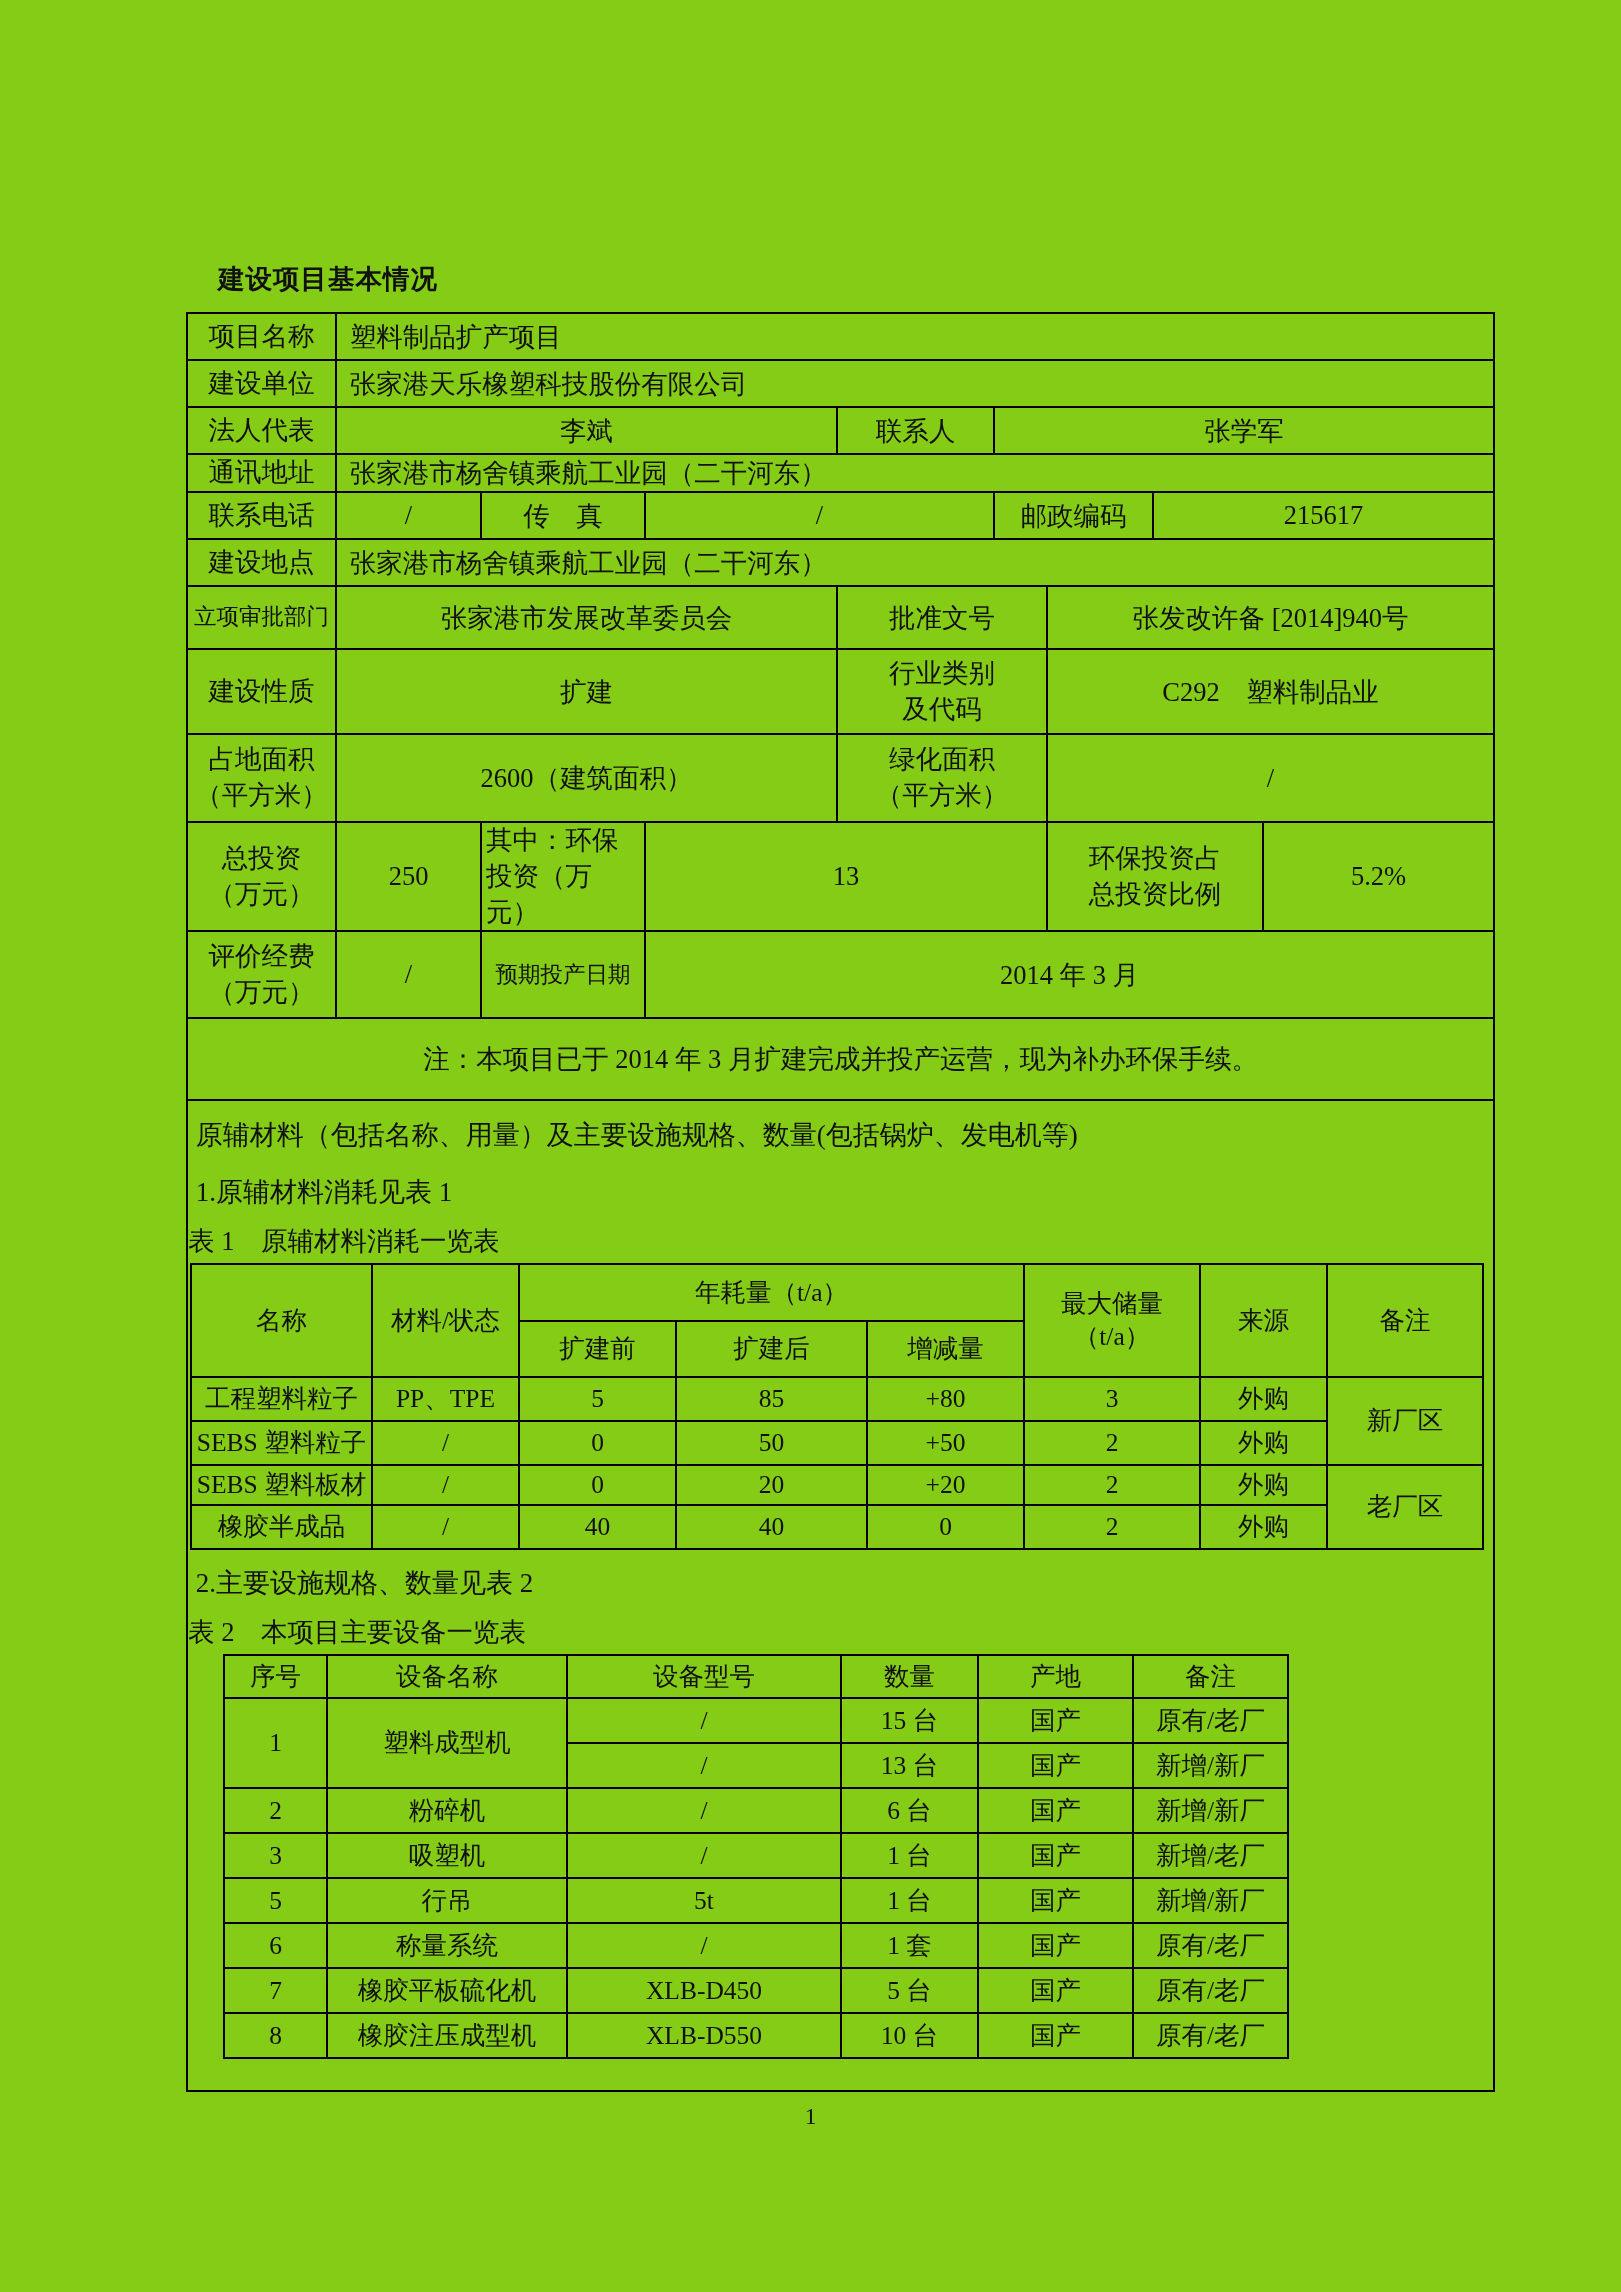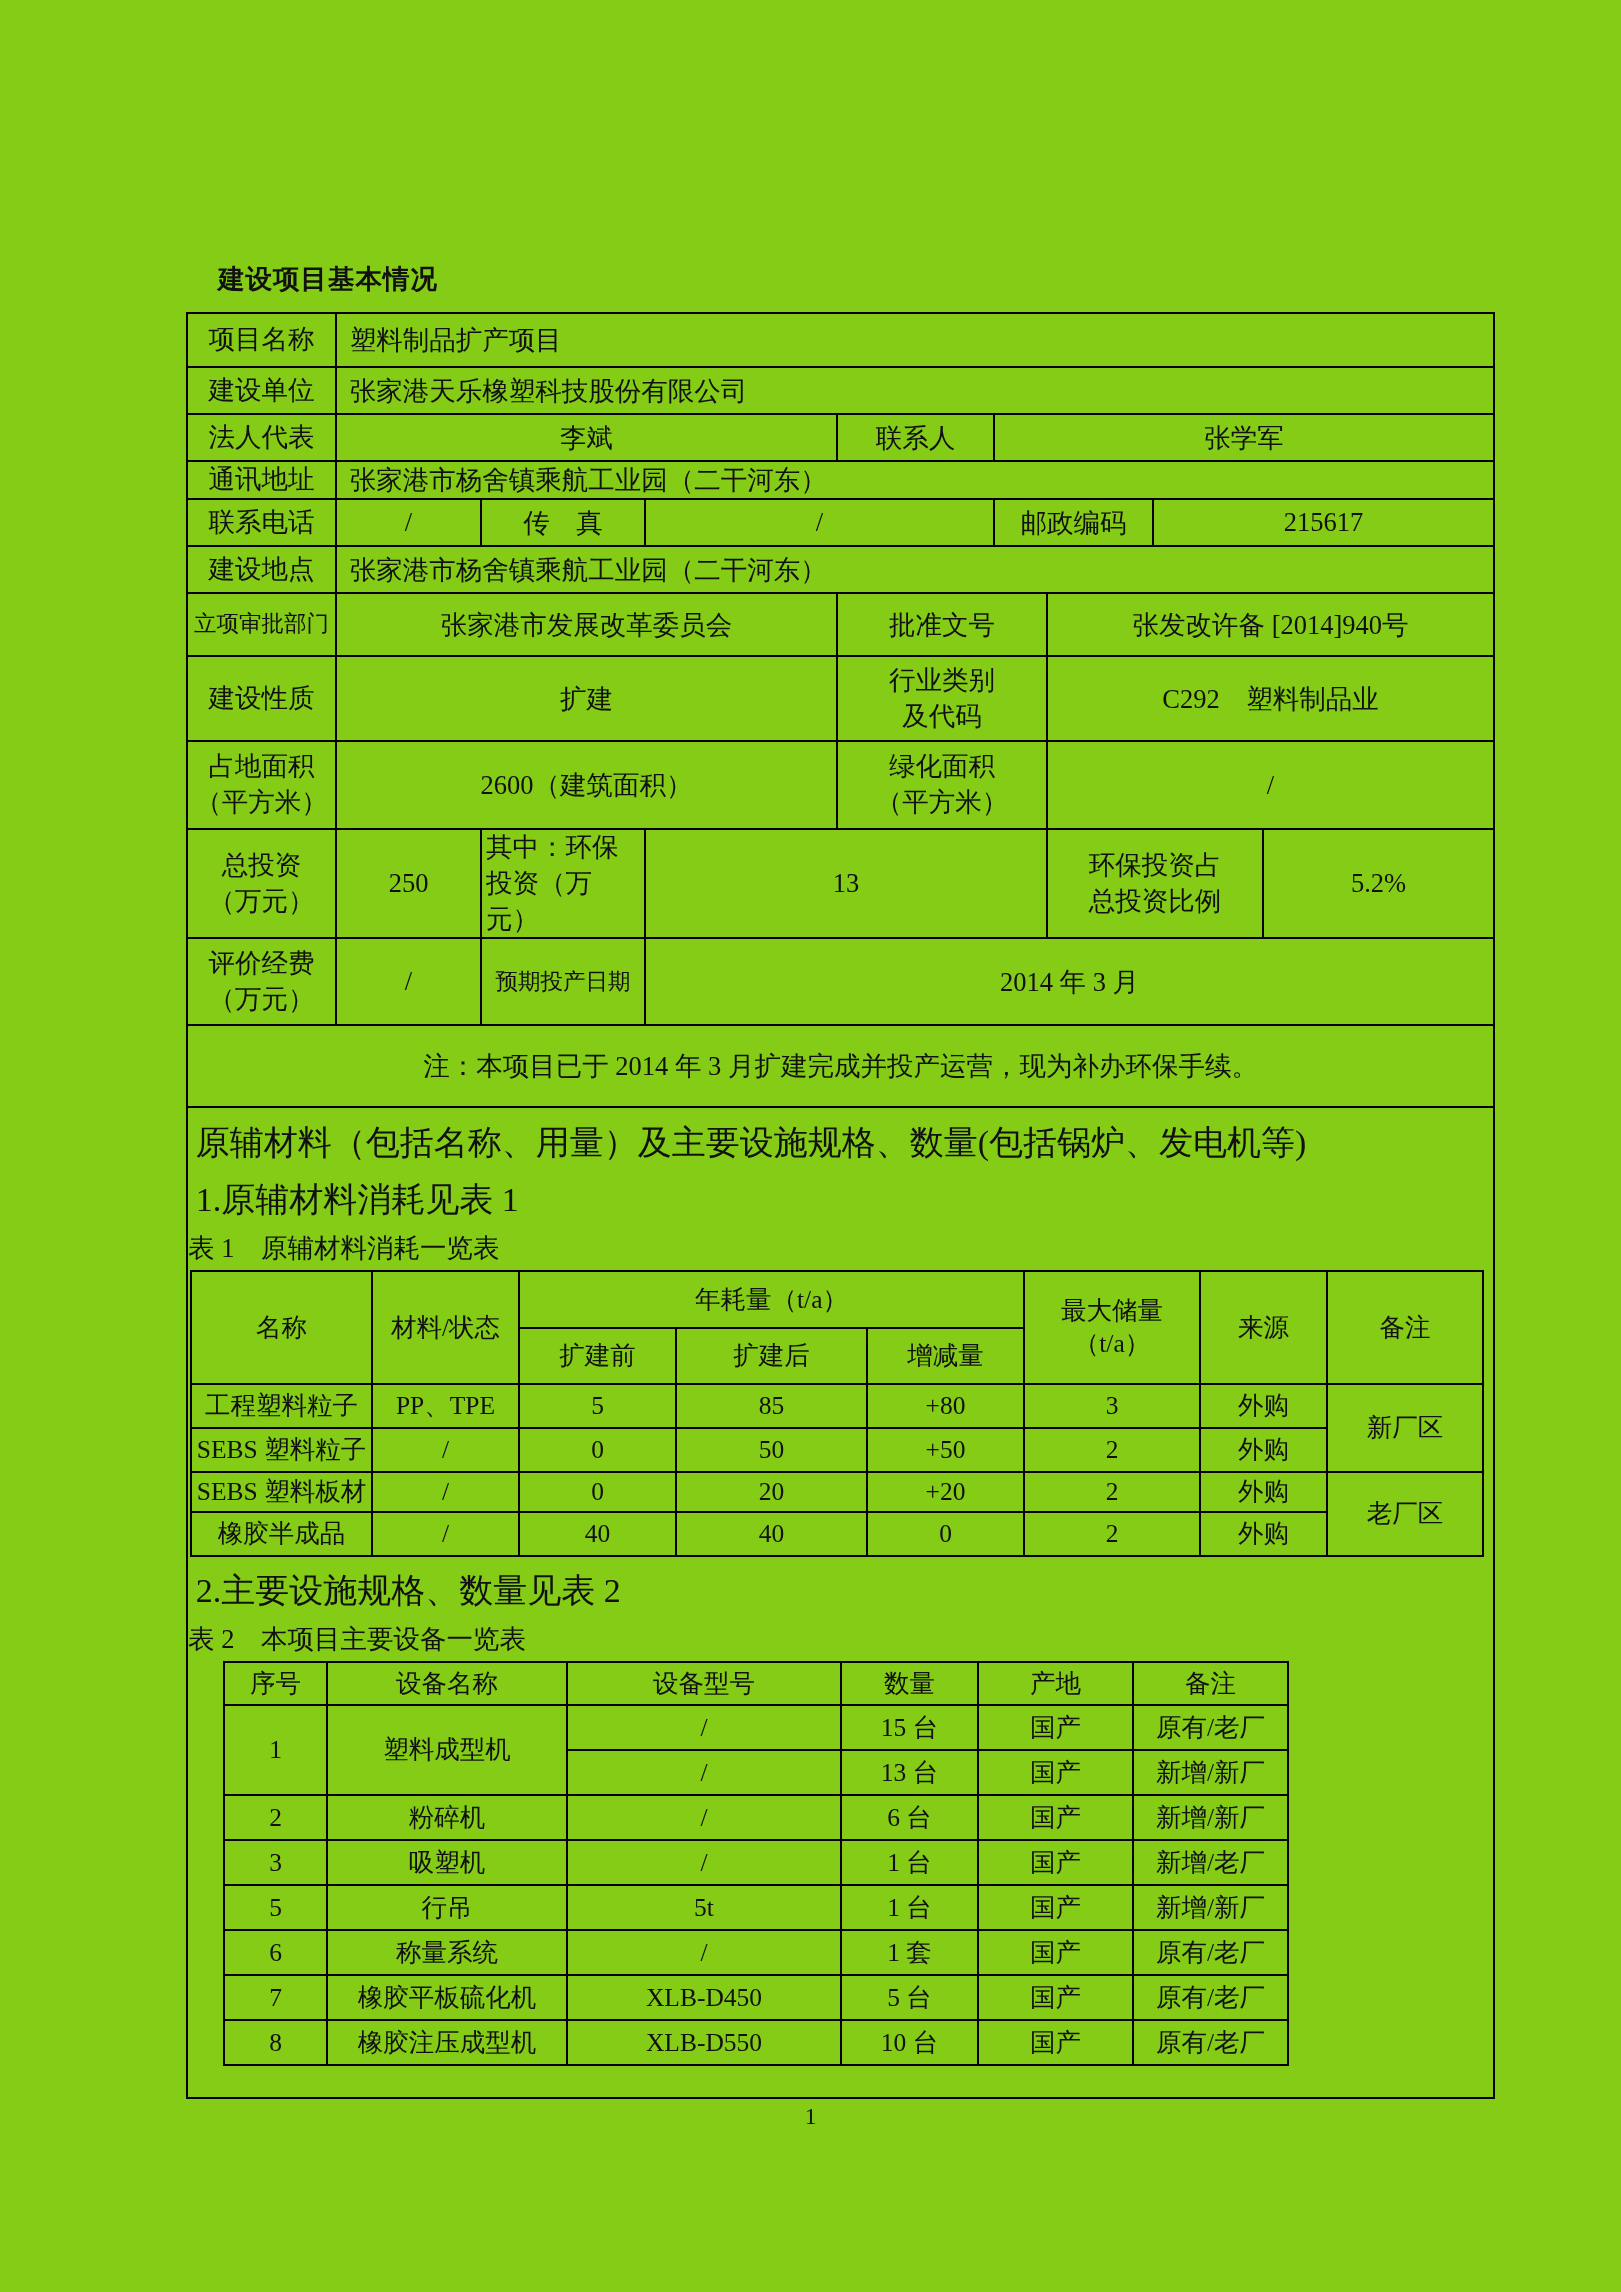--- a/index.html
+++ b/index.html
@@ -23,21 +23,21 @@
     font-size:26.5px;
     text-align:center;vertical-align:middle;
     padding:0 3.9px;overflow:hidden;
   }
   td.lab{white-space:pre-line;line-height:1.35;}
   td.leftv{text-align:left;padding-left:12.7px;}
   td.ml{white-space:pre-line;line-height:1.35;}
   td.ml-left{white-space:pre-line;line-height:1.35;text-align:left;padding-left:4px;}
   td.tight{font-size:22.5px;}
   .bigcell{vertical-align:top !important;text-align:left !important;padding:0 !important;}
-  .sec-p{margin:11.8px 0 0 7.8px;font-size:34px;line-height:45px;}
+  .sec-p{margin:11.8px 0 0 7.8px;font-size:27px;line-height:45px;}
   .tb-caption{margin:7.8px 0 3.9px 0;text-align:left;font-size:26.5px;}
   .sub-table{border:2px solid #000;}
   .sub-table td{
     border:2px solid #000;font-size:25.5px;
     text-align:center;vertical-align:middle;
     padding:0 2.9px;overflow:hidden;white-space:pre-line;line-height:1.3;
   }
   .t1{width:1293px;margin-left:2px;}
   .t2{width:1064px;margin-left:35px;border-radius:31px;}
   .page-number{
@@ -59,21 +59,21 @@
           <col style="width:145px">
           <col style="width:164px">
         <col style="width:192px">
           <col style="width:157px">
           <col style="width:53px">
         <col style="width:106px">
           <col style="width:110px">
           <col style="width:231px">
       </colgroup>
       <tbody>
-          <tr style="height:54px">
+          <tr style="height:47px">
         <td class="lab">项目名称</td>
         <td colspan="8" class="leftv">塑料制品扩产项目</td>
       </tr>
       <tr style="height:47px">
         <td class="lab">建设单位</td>
         <td colspan="8" class="leftv">张家港天乐橡塑科技股份有限公司</td>
       </tr>
       <tr style="height:47px">
         <td class="lab">法人代表</td>
         <td colspan="3">李斌</td>

